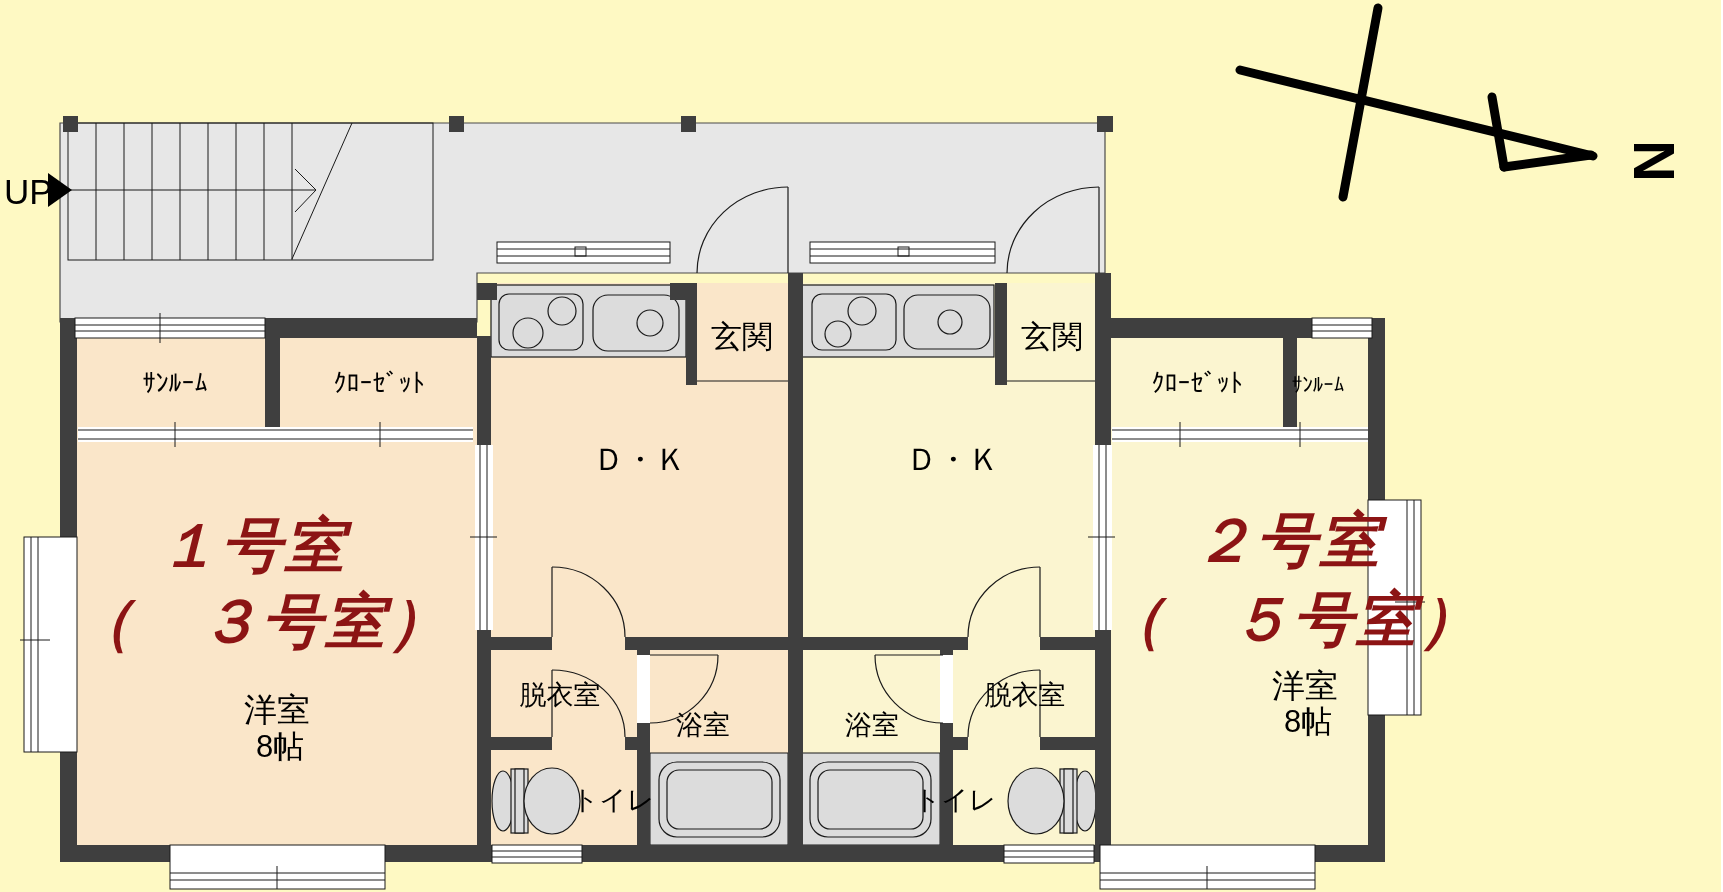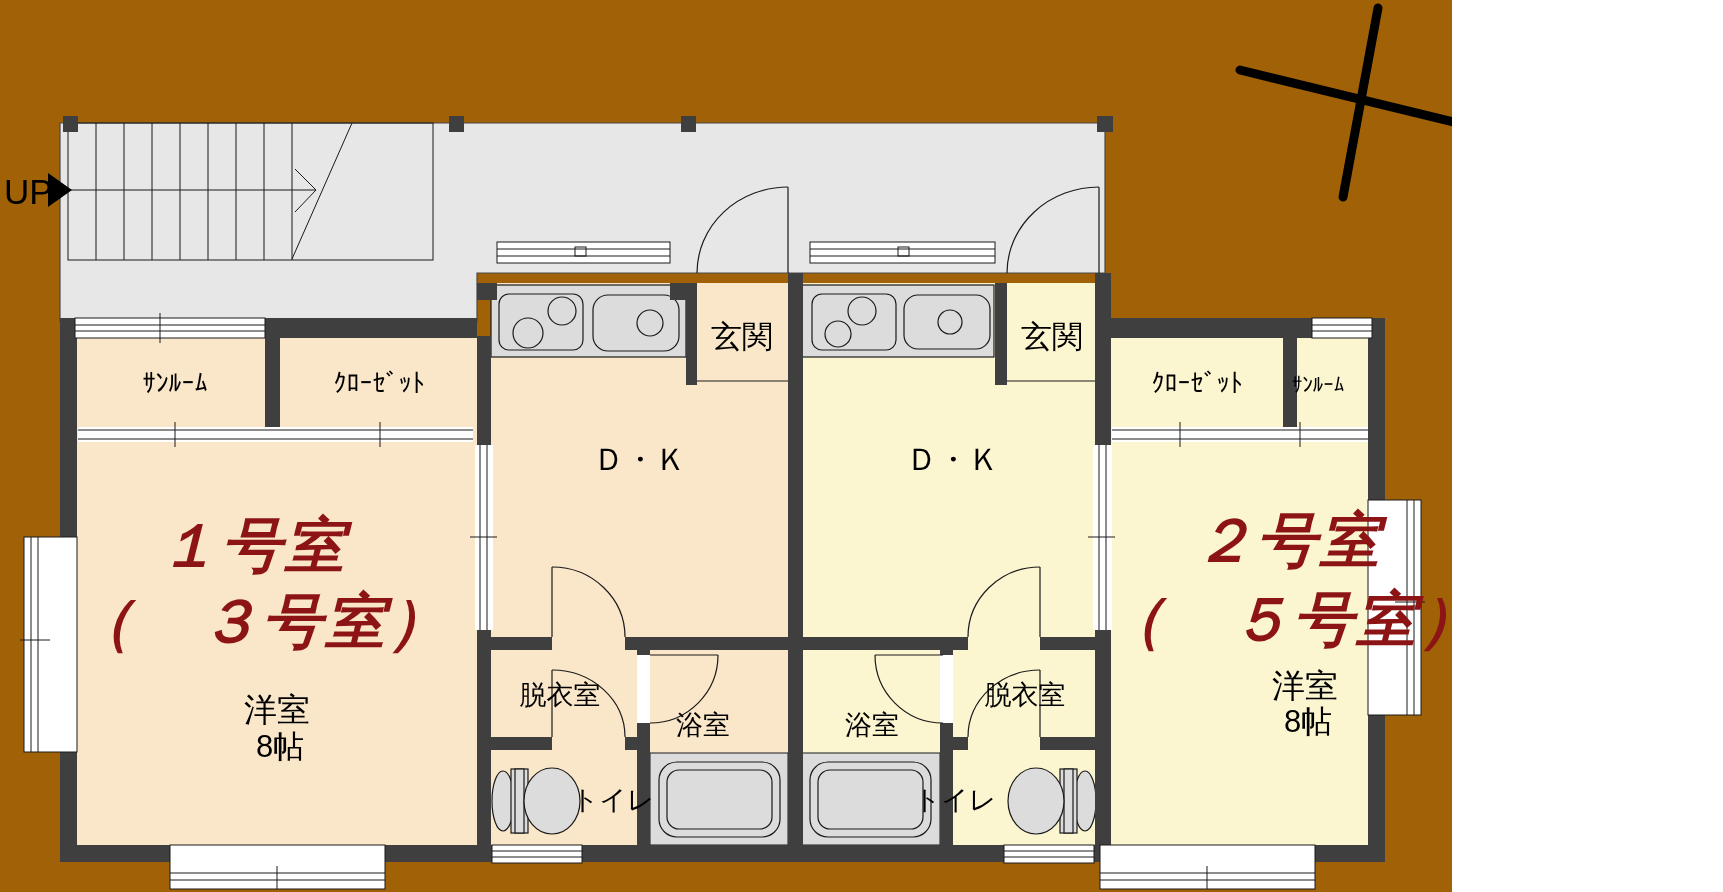--- a/index.html
+++ b/index.html
@@ -1,16 +1,16 @@
 <!DOCTYPE html>
 <html><head>
 <meta charset="utf-8">
 <style>
   html,body{margin:0;padding:0;background:#ffffff;}
-  .stage{position:relative;width:1452px;height:892px;background:#a16207;overflow:hidden;}
+  .stage{position:relative;width:1721px;height:892px;background:#fef9c3;overflow:hidden;}
   svg text{font-family:"Liberation Sans","DejaVu Sans",sans-serif;}
   .rm-label{font-size:26px;fill:#000;}
   .rm-label-sm{font-size:21px;fill:#000;}
   .big-label{font-size:31px;fill:#000;}
   .mid-label{font-size:27px;fill:#000;}
   .unit-num{font-size:60px;font-weight:bold;font-style:italic;letter-spacing:3px;}
   .thin{stroke:#1a1a1a;stroke-width:1.2;fill:none;}
   .hair{stroke:#1a1a1a;stroke-width:1;fill:none;}
   .win{fill:#ffffff;stroke:#1a1a1a;stroke-width:1;}
   .fix{stroke:#1a1a1a;stroke-width:1.2;fill:none;}

